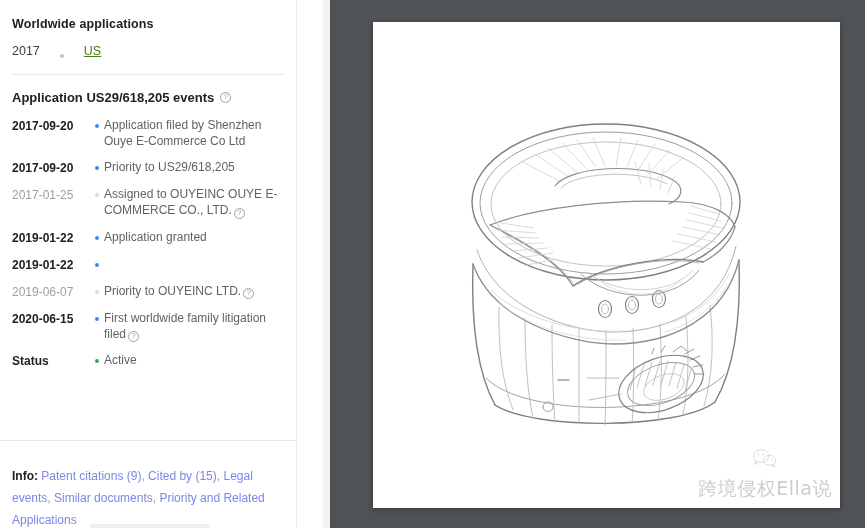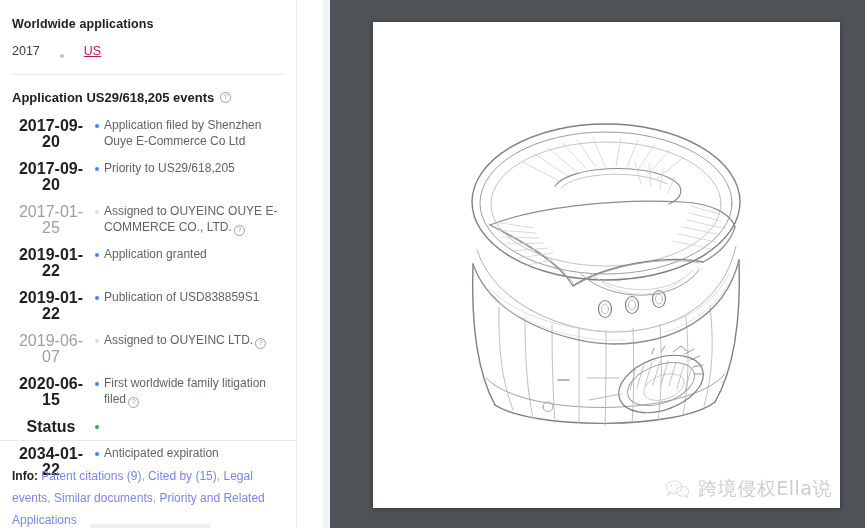--- a/index.html
+++ b/index.html
@@ -45,21 +45,21 @@
   }
   .year-num { color: #3c4043; }
   .mini-dot {
     width: 4px; height: 4px;
     border-radius: 50%;
     background: #bdc1c6;
     display: inline-block;
     flex: 0 0 auto;
   }
   .cc-link {
-    color: #be185d;
+    color: #4d7c0f;
     text-decoration: underline;
     font-size: 12.5px;
     cursor: pointer;
   }
 
   .divider {
     height: 1px;
     background: #e8eaed;
     margin: 16px 0 0 0;
   }
@@ -95,26 +95,25 @@
 
   .ev-list { padding-top: 8px; }
 
   .ev-row {
     display: flex;
     align-items: flex-start;
     margin-bottom: 10px;
   }
   .ev-date {
     flex: 0 0 78px;
-    font-size: 16px;
+    font-size: 12px;
     line-height: 16px;
     color: #202124;
     font-weight: bold;
     padding-top: 1px;
-    text-align: center;
   }
   .ev-row.muted .ev-date {
     color: #9aa0a6;
     font-weight: normal;
   }
   .ev-bullet-wrap {
     flex: 0 0 14px;
     display: flex;
     justify-content: center;
     padding-top: 7px;
@@ -212,20 +211,21 @@
 
   
   .watermark {
     position: absolute;
     right: 8px;
     bottom: 6px;
     display: flex;
     align-items: center;
     gap: 7px;
     opacity: .75;
+    flex-direction: column;
   }
   .wm-text {
     font-size: 19px;
     color: #b9bcc0;
     letter-spacing: 0.5px;
     font-family: "DejaVu Sans", sans-serif;
     white-space: nowrap;
   }
   .wm-icon { width: 26px; height: 22px; }
 </style>
@@ -283,52 +283,45 @@
             <div class="ev-bullet-wrap">
               <span class="bullet"></span>
             </div>
             <div class="ev-text"><span>Application granted</span></div>
           </div>
           <div class="ev-row">
             <div class="ev-date">2019-01-22</div>
             <div class="ev-bullet-wrap">
               <span class="bullet"></span>
             </div>
-            <div class="ev-text"><span>Publication of USD838859S1</span></div>
           </div>
           <div class="ev-row muted">
             <div class="ev-date">2019-06-07</div>
             <div class="ev-bullet-wrap">
               <span class="bullet"></span>
             </div>
-            <div class="ev-text"><span>Assigned to OUYEINC LTD.</span><span class="help-icon">
+            <div class="ev-text"><span>Priority to OUYEINC LTD.</span><span class="help-icon">
                 <span>?</span>
               </span></div>
           </div>
           <div class="ev-row">
             <div class="ev-date">2020-06-15</div>
             <div class="ev-bullet-wrap">
               <span class="bullet"></span>
             </div>
             <div class="ev-text"><span>First worldwide family litigation filed</span><span class="help-icon">
                 <span>?</span>
               </span></div>
           </div>
           <div class="ev-row status">
             <div class="ev-date">Status</div>
             <div class="ev-bullet-wrap">
               <span class="bullet"></span>
             </div>
-          </div>
-          <div class="ev-row">
-            <div class="ev-date">2034-01-22</div>
-            <div class="ev-bullet-wrap">
-              <span class="bullet"></span>
-            </div>
-            <div class="ev-text"><span>Anticipated expiration</span></div>
+            <div class="ev-text"><span>Active</span></div>
           </div>
         </div>
 
     </div>
 
     <div class="bottom-divider"></div>
 
     <div class="info-block">
       <span class="info-label">Info:</span>
       <span id="info-links"> <span class="info-link">Patent citations (9)</span><span class="info-sep">, </span> <span class="info-link">Cited by (15)</span><span class="info-sep">, </span> <span class="info-link">Legal events</span><span class="info-sep">, </span> <span class="info-link">Similar documents</span><span class="info-sep">, </span> <span class="info-link">Priority and Related Applications</span></span>

